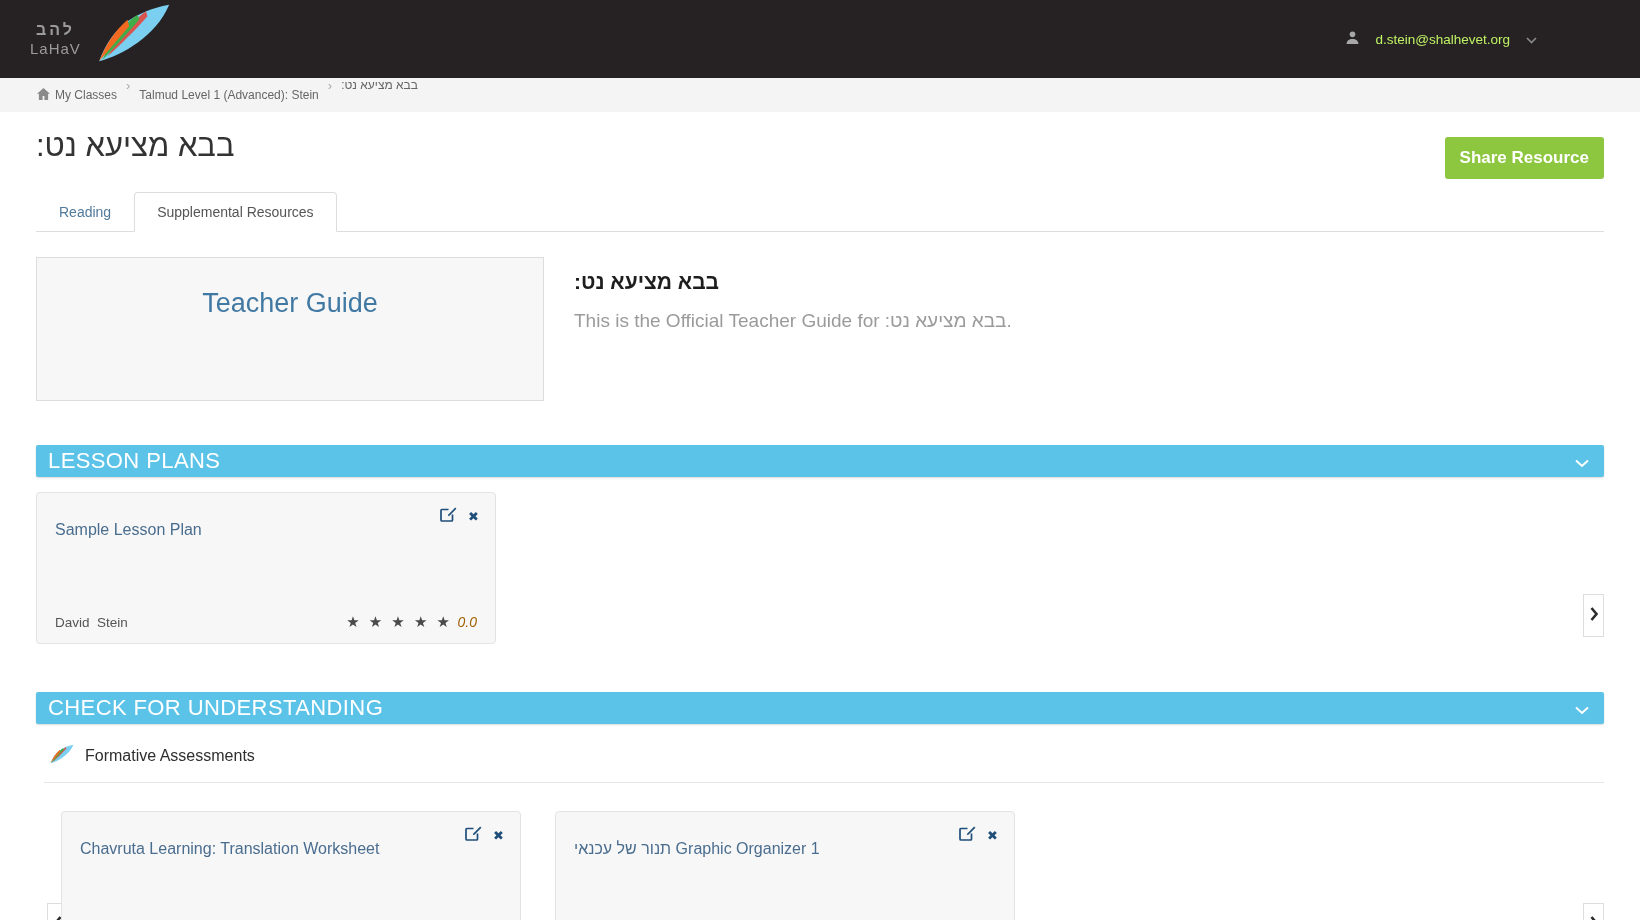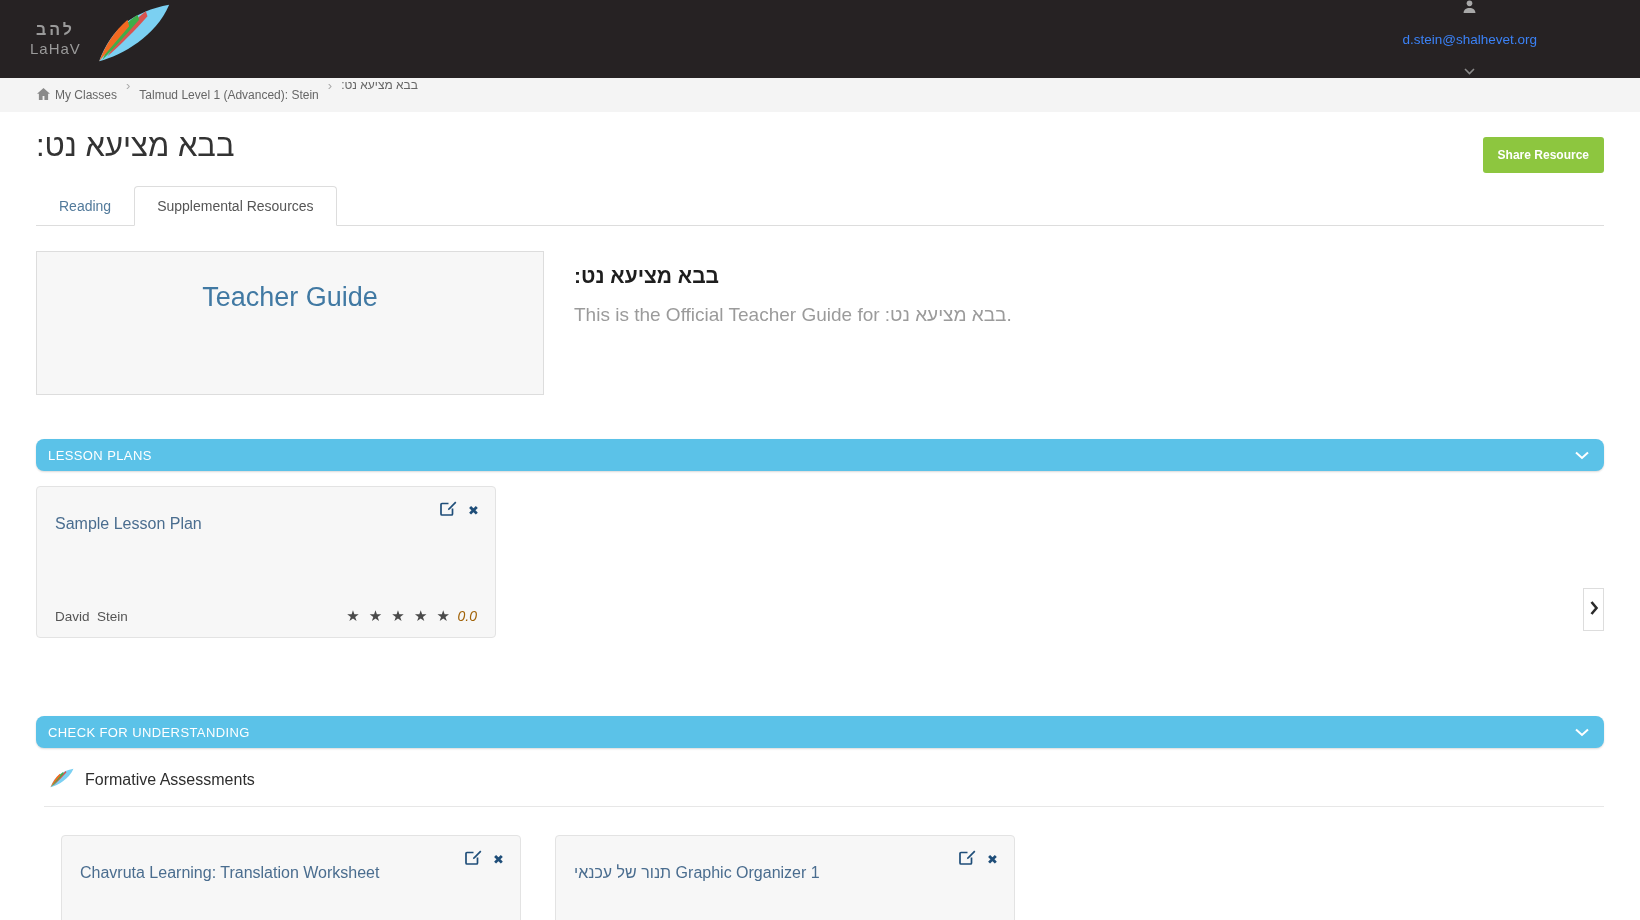--- a/index.html
+++ b/index.html
@@ -13,39 +13,39 @@
   .navbar {
     height:78px; background:var(--navbar-bg,#262223);
     display:flex; align-items:center; justify-content:space-between;
     padding:0 28px 0 30px;
   }
   .logo { display:flex; align-items:center; cursor:pointer; }
   .logo-text { display:flex; flex-direction:column; align-items:center; line-height:1; }
   .logo-heb { color:#9a9a9a; font-size:16px; font-weight:bold; letter-spacing:3px; }
   .logo-latin { color:#9a9a9a; font-size:15px; margin-top:3px; letter-spacing:1px; }
   .logo-feather { margin-left:-2px; margin-top:-8px; }
-  .user-menu { display:flex; align-items:center; gap:16px; color:#3b82f6; font-size:13.5px; margin-right:75px; cursor:pointer;flex-direction:column; }
+  .user-menu { display:flex; align-items:center; gap:16px; color:#bef264; font-size:13.5px; margin-right:75px; cursor:pointer; }
 
   
   .breadcrumb {
     height:34px; background:#f4f4f4; display:flex; 
     padding:0 37px; font-size:12px; color:#666; gap:9px;
   }
   .bc-link { display:flex; align-items:center; gap:5px; color:#666; cursor:pointer; }
   .bc-sep { color:#a9a9a9; font-size:13px; }
   .bc-current { direction:rtl; color:#666; }
 
   
   .container { padding:0 36px; }
 
   .title-row { margin-top:16px; display:flex; justify-content:space-between; align-items:flex-start; }
   .page-title { margin:0; font-size:31px; font-weight:400; color:#333; direction:rtl; text-align:left; }
   .share-btn {
     background:var(--share-green,#8dc63f); color:#fff; border:0; border-radius:3px;
-    font-family:inherit; font-size:12px; font-weight:bold; padding:11px 15px;
+    font-family:inherit; font-size:17px; font-weight:bold; padding:11px 15px;
     margin-top:9px; cursor:pointer;
   }
 
   .tabs { margin-top:13px; border-bottom:1px solid #ddd; display:flex; }
   .tab {
     padding:11px 22px; font-size:14px; color:var(--tab-link,#527a9b); cursor:pointer;
     border:1px solid transparent; margin-bottom:-1px; border-radius:4px 4px 0 0;
   }
   .tab.active { background:#fff; border-color:#ddd #ddd #fff #ddd; color:#555; }
 
@@ -57,25 +57,25 @@
   }
   .guide-card-label { font-size:27px; color:var(--guide-title,#4179a3); }
   .guide-info { margin-left:30px; padding-top:13px; }
   .guide-heading { margin:0; font-size:21px; font-weight:bold; color:#1e1e1e; direction:rtl; text-align:left; }
   .guide-desc { margin:16px 0 0; font-size:19px; color:#9b9b9b; }
 
   
   .section-bar {
     height:32px; background:var(--accent-blue,#5bc2e8); color:#fff;
     display:flex; align-items:center; justify-content:space-between;
-    padding:0 14px 0 12px; font-size:13px; letter-spacing:.4px;
-    border-radius:8px; cursor:pointer; box-shadow:0 1px 2px rgba(0,0,0,.15);
+    padding:0 14px 0 12px; font-size:22px; letter-spacing:.4px;
+    border-radius:2px; cursor:pointer; box-shadow:0 1px 2px rgba(0,0,0,.15);
   }
   .bar-lessons { margin-top:44px; }
-  .bar-check { margin-top:78px; }
+  .bar-check { margin-top:48px; }
 
   
   .carousel { position:relative; margin-top:15px; }
   .cards-row { display:flex; gap:34px; margin-left:25px; }
   .res-card {
     width:460px; height:152px; background:#f7f7f7; border:1px solid #e3e3e3;
     border-radius:4px; position:relative; padding:28px 18px 0; cursor:pointer;
     flex:0 0 auto;
   }
   .res-card.tall { height:175px; }

